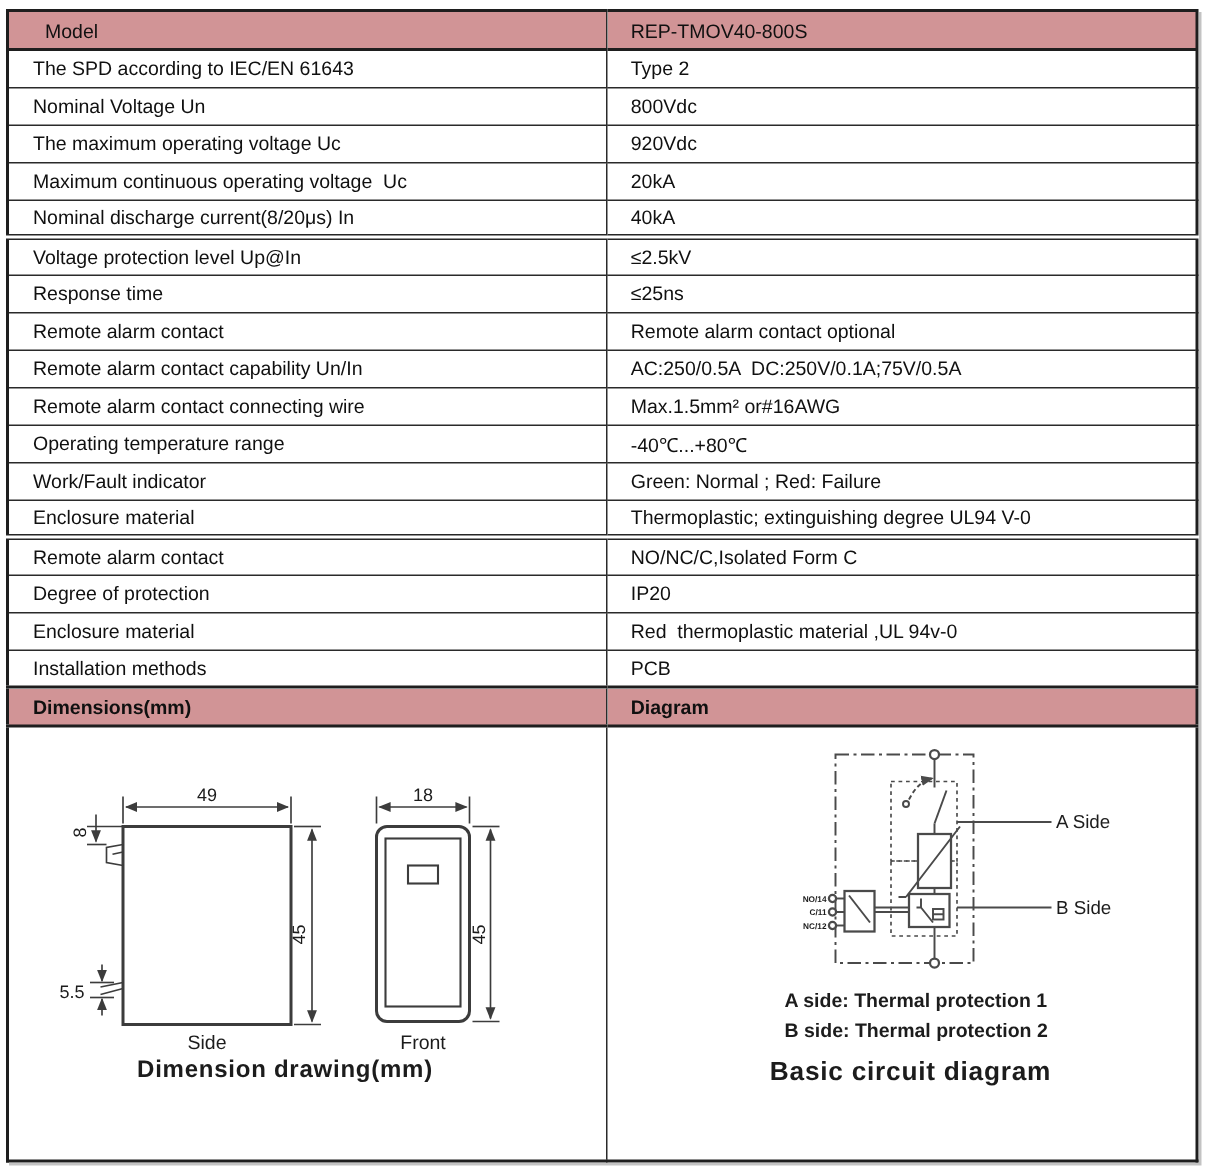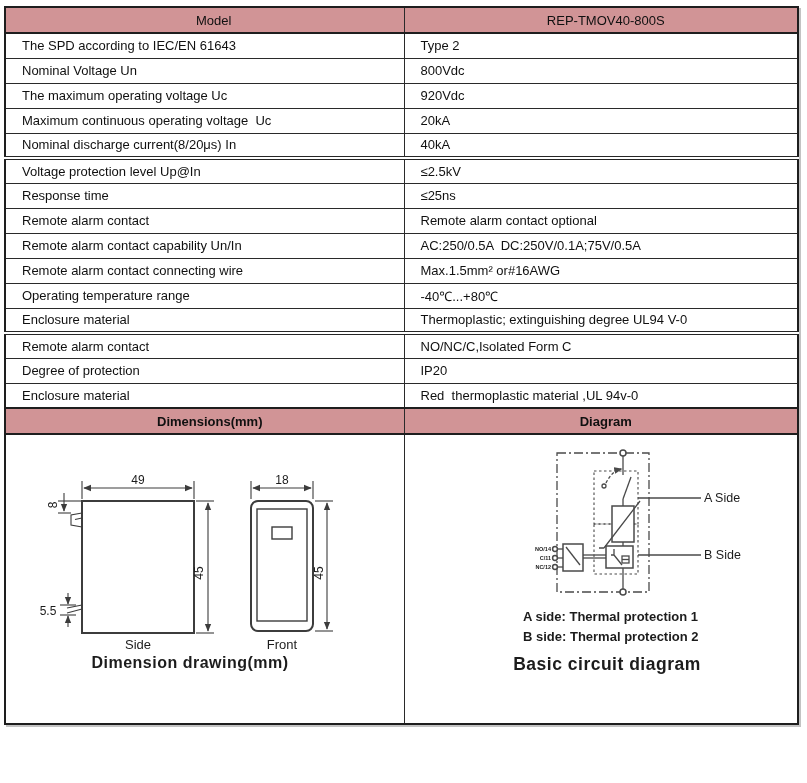--- a/index.html
+++ b/index.html
@@ -27,21 +27,20 @@
     white-space:nowrap;
     overflow:hidden;
   }
   col.c1{width:399px;}
   tr.row{height:25px;padding-left:15px;}
   tr.hdr{height:26px;}
   tr.hdr td{
     background:var(--header-bg);
     border-top:2px solid var(--border);
     border-bottom:2px solid var(--border);
-    text-align:center;
   }
   tr.hdr td.lab{padding-left:24px;}
   tr.section td{font-weight:bold;}
   tr.sep td{border-top:4px double #262626;}
   tr.big td{height:288px;padding:0;vertical-align:top;}
   svg{display:block;}
   svg text{font-family:"Liberation Sans", sans-serif;fill:#1c1c1c;}
   .t{stroke:var(--line);stroke-width:1.1;fill:none;}
   .b{stroke:var(--line);stroke-width:2;fill:#fff;}
   .m{stroke:var(--line);stroke-width:1.4;fill:none;}
@@ -108,34 +107,42 @@
       </tr>
     <tr class="row">
         <td>Remote alarm contact connecting wire</td>
         <td>Max.1.5mm² or#16AWG</td>
       </tr>
     <tr class="row">
         <td>Operating temperature range</td>
         <td>-40℃...+80℃</td>
       </tr>
     <tr class="row">
+        <td>Work/Fault indicator</td>
+        <td>Green: Normal ; Red: Failure</td>
+      </tr>
+    <tr class="row">
         <td>Enclosure material</td>
         <td>Thermoplastic; extinguishing degree UL94 V-0</td>
       </tr>
     <tr class="row sep">
         <td>Remote alarm contact</td>
         <td>NO/NC/C,Isolated Form C</td>
       </tr>
     <tr class="row">
         <td>Degree of protection</td>
         <td>IP20</td>
       </tr>
     <tr class="row">
         <td>Enclosure material</td>
         <td>Red &nbsp;thermoplastic material ,UL 94v-0</td>
+      </tr>
+    <tr class="row">
+        <td>Installation methods</td>
+        <td>PCB</td>
       </tr>
 
     <tr class="hdr section">
       <td>Dimensions(mm)</td>
       <td>Diagram</td>
     </tr>
 
     <tr class="big">
       <td>
         <svg width="397" height="288" viewBox="0 0 397 288">

